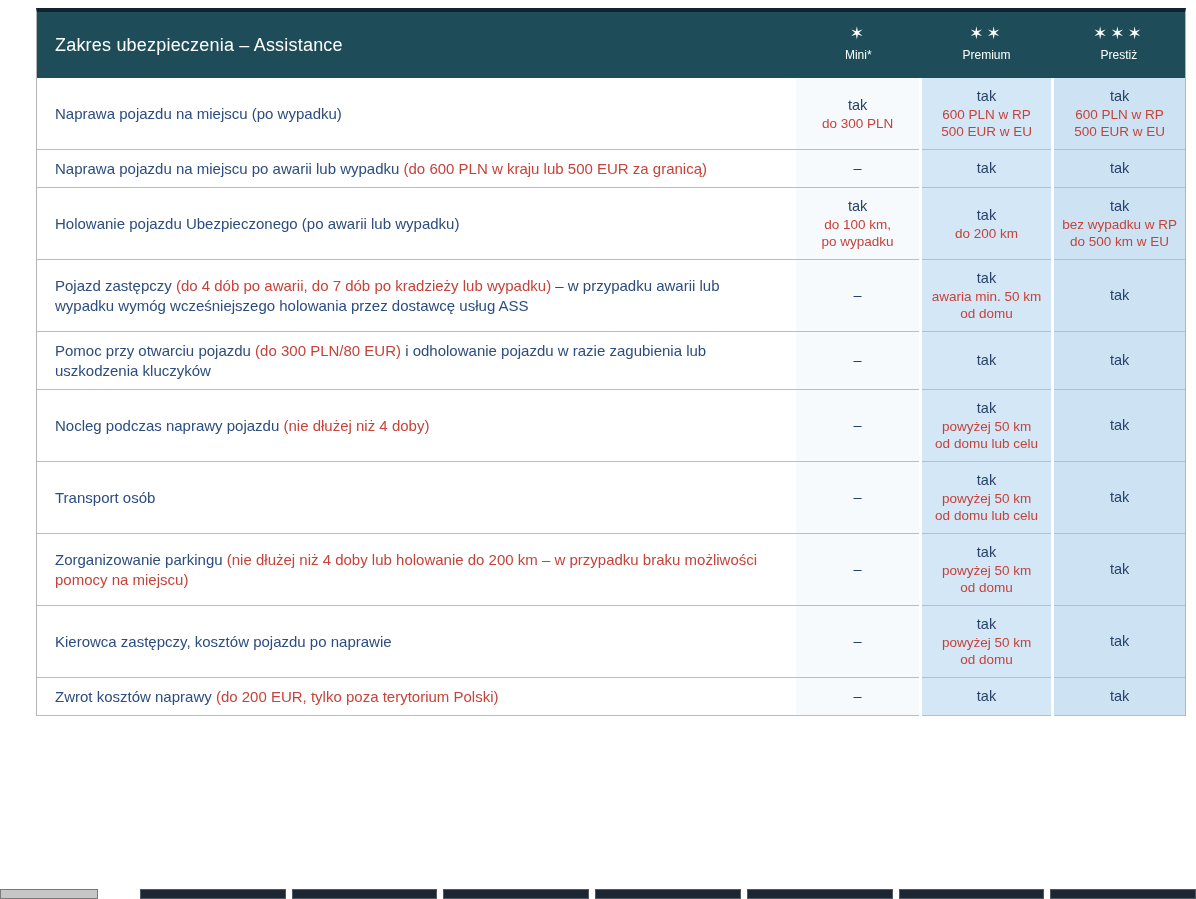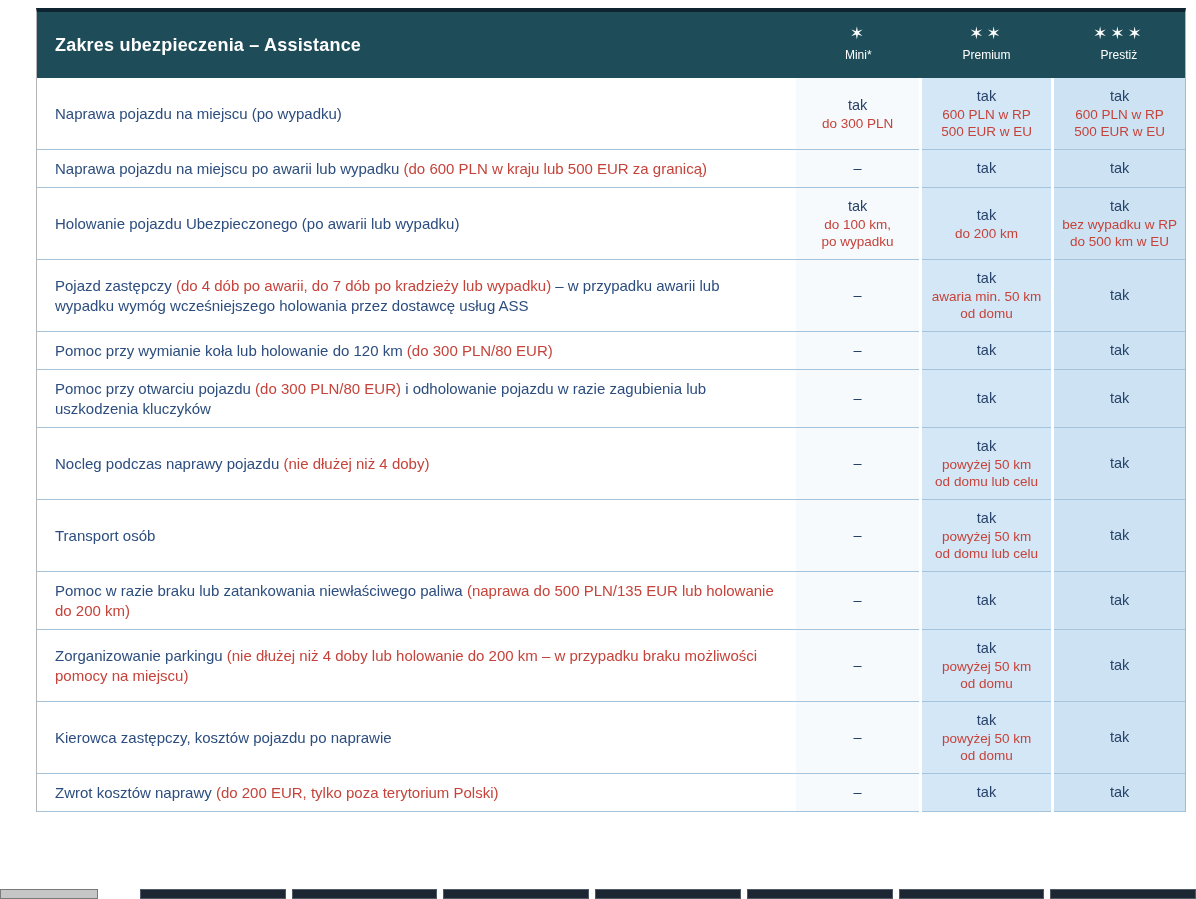--- a/index.html
+++ b/index.html
@@ -27,21 +27,21 @@
   }
   table{border-collapse:collapse;width:100%;table-layout:fixed;}
   col.col-label{width:746px;}
   col.col-mini{width:122px;}
   col.col-premium{width:130px;}
   col.col-prestiz{width:130px;}
   thead th{
     background:var(--c-teal);color:#fff;height:66px;vertical-align:middle;
     padding:0;border:none;
   }
-  .th-title{text-align:left;padding-left:18px;font-size:18px;font-weight:bold;letter-spacing:.2px;}
+  .th-title{text-align:left;padding-left:18px;font-size:18px;font-weight:normal;letter-spacing:.2px;}
   .th-col{text-align:center;}
   .stars{display:block;font-size:17px;line-height:20px;letter-spacing:3px;color:#fff;}
   .col-label-text{display:block;font-size:12px;font-weight:normal;line-height:22px;}
   tbody td{
     border-bottom:1px solid var(--c-rowline);
     vertical-align:middle;
     padding:9px 8px;
   }
   .cell-label{
     padding:9px 16px 8px 18px;
@@ -147,32 +147,20 @@
             <td class="cell-val cell-premium">
               <div class="val-main">tak</div>
               <div class="val-note">awaria min. 50 km</div>
               <div class="val-note">od domu</div>
             </td>
             <td class="cell-val cell-prestiz">
               <div class="val-main">tak</div>
             </td>
           </tr>
           <tr>
-            <td class="cell-label"><span class="t-blue">Pomoc przy wymianie koła lub holowanie do 120 km </span><span class="t-red">(do 300 PLN/80 EUR)</span></td>
-            <td class="cell-val cell-mini">
-              <div class="val-main">–</div>
-            </td>
-            <td class="cell-val cell-premium">
-              <div class="val-main">tak</div>
-            </td>
-            <td class="cell-val cell-prestiz">
-              <div class="val-main">tak</div>
-            </td>
-          </tr>
-          <tr>
             <td class="cell-label"><span class="t-blue">Pomoc przy otwarciu pojazdu </span><span class="t-red">(do 300 PLN/80 EUR)</span><span class="t-blue"> i odholowanie pojazdu w razie zagubienia lub uszkodzenia kluczyków</span></td>
             <td class="cell-val cell-mini">
               <div class="val-main">–</div>
             </td>
             <td class="cell-val cell-premium">
               <div class="val-main">tak</div>
             </td>
             <td class="cell-val cell-prestiz">
               <div class="val-main">tak</div>
             </td>
@@ -193,32 +181,20 @@
           </tr>
           <tr>
             <td class="cell-label"><span class="t-blue">Transport osób</span></td>
             <td class="cell-val cell-mini">
               <div class="val-main">–</div>
             </td>
             <td class="cell-val cell-premium">
               <div class="val-main">tak</div>
               <div class="val-note">powyżej 50 km</div>
               <div class="val-note">od domu lub celu</div>
-            </td>
-            <td class="cell-val cell-prestiz">
-              <div class="val-main">tak</div>
-            </td>
-          </tr>
-          <tr>
-            <td class="cell-label"><span class="t-blue">Pomoc w razie braku lub zatankowania niewłaściwego paliwa </span><span class="t-red">(naprawa do 500 PLN/135 EUR lub holowanie do 200 km)</span></td>
-            <td class="cell-val cell-mini">
-              <div class="val-main">–</div>
-            </td>
-            <td class="cell-val cell-premium">
-              <div class="val-main">tak</div>
             </td>
             <td class="cell-val cell-prestiz">
               <div class="val-main">tak</div>
             </td>
           </tr>
           <tr>
             <td class="cell-label"><span class="t-blue">Zorganizowanie parkingu </span><span class="t-red">(nie dłużej niż 4 doby lub holowanie do 200 km – w przypadku braku możliwości pomocy na miejscu)</span></td>
             <td class="cell-val cell-mini">
               <div class="val-main">–</div>
             </td>

